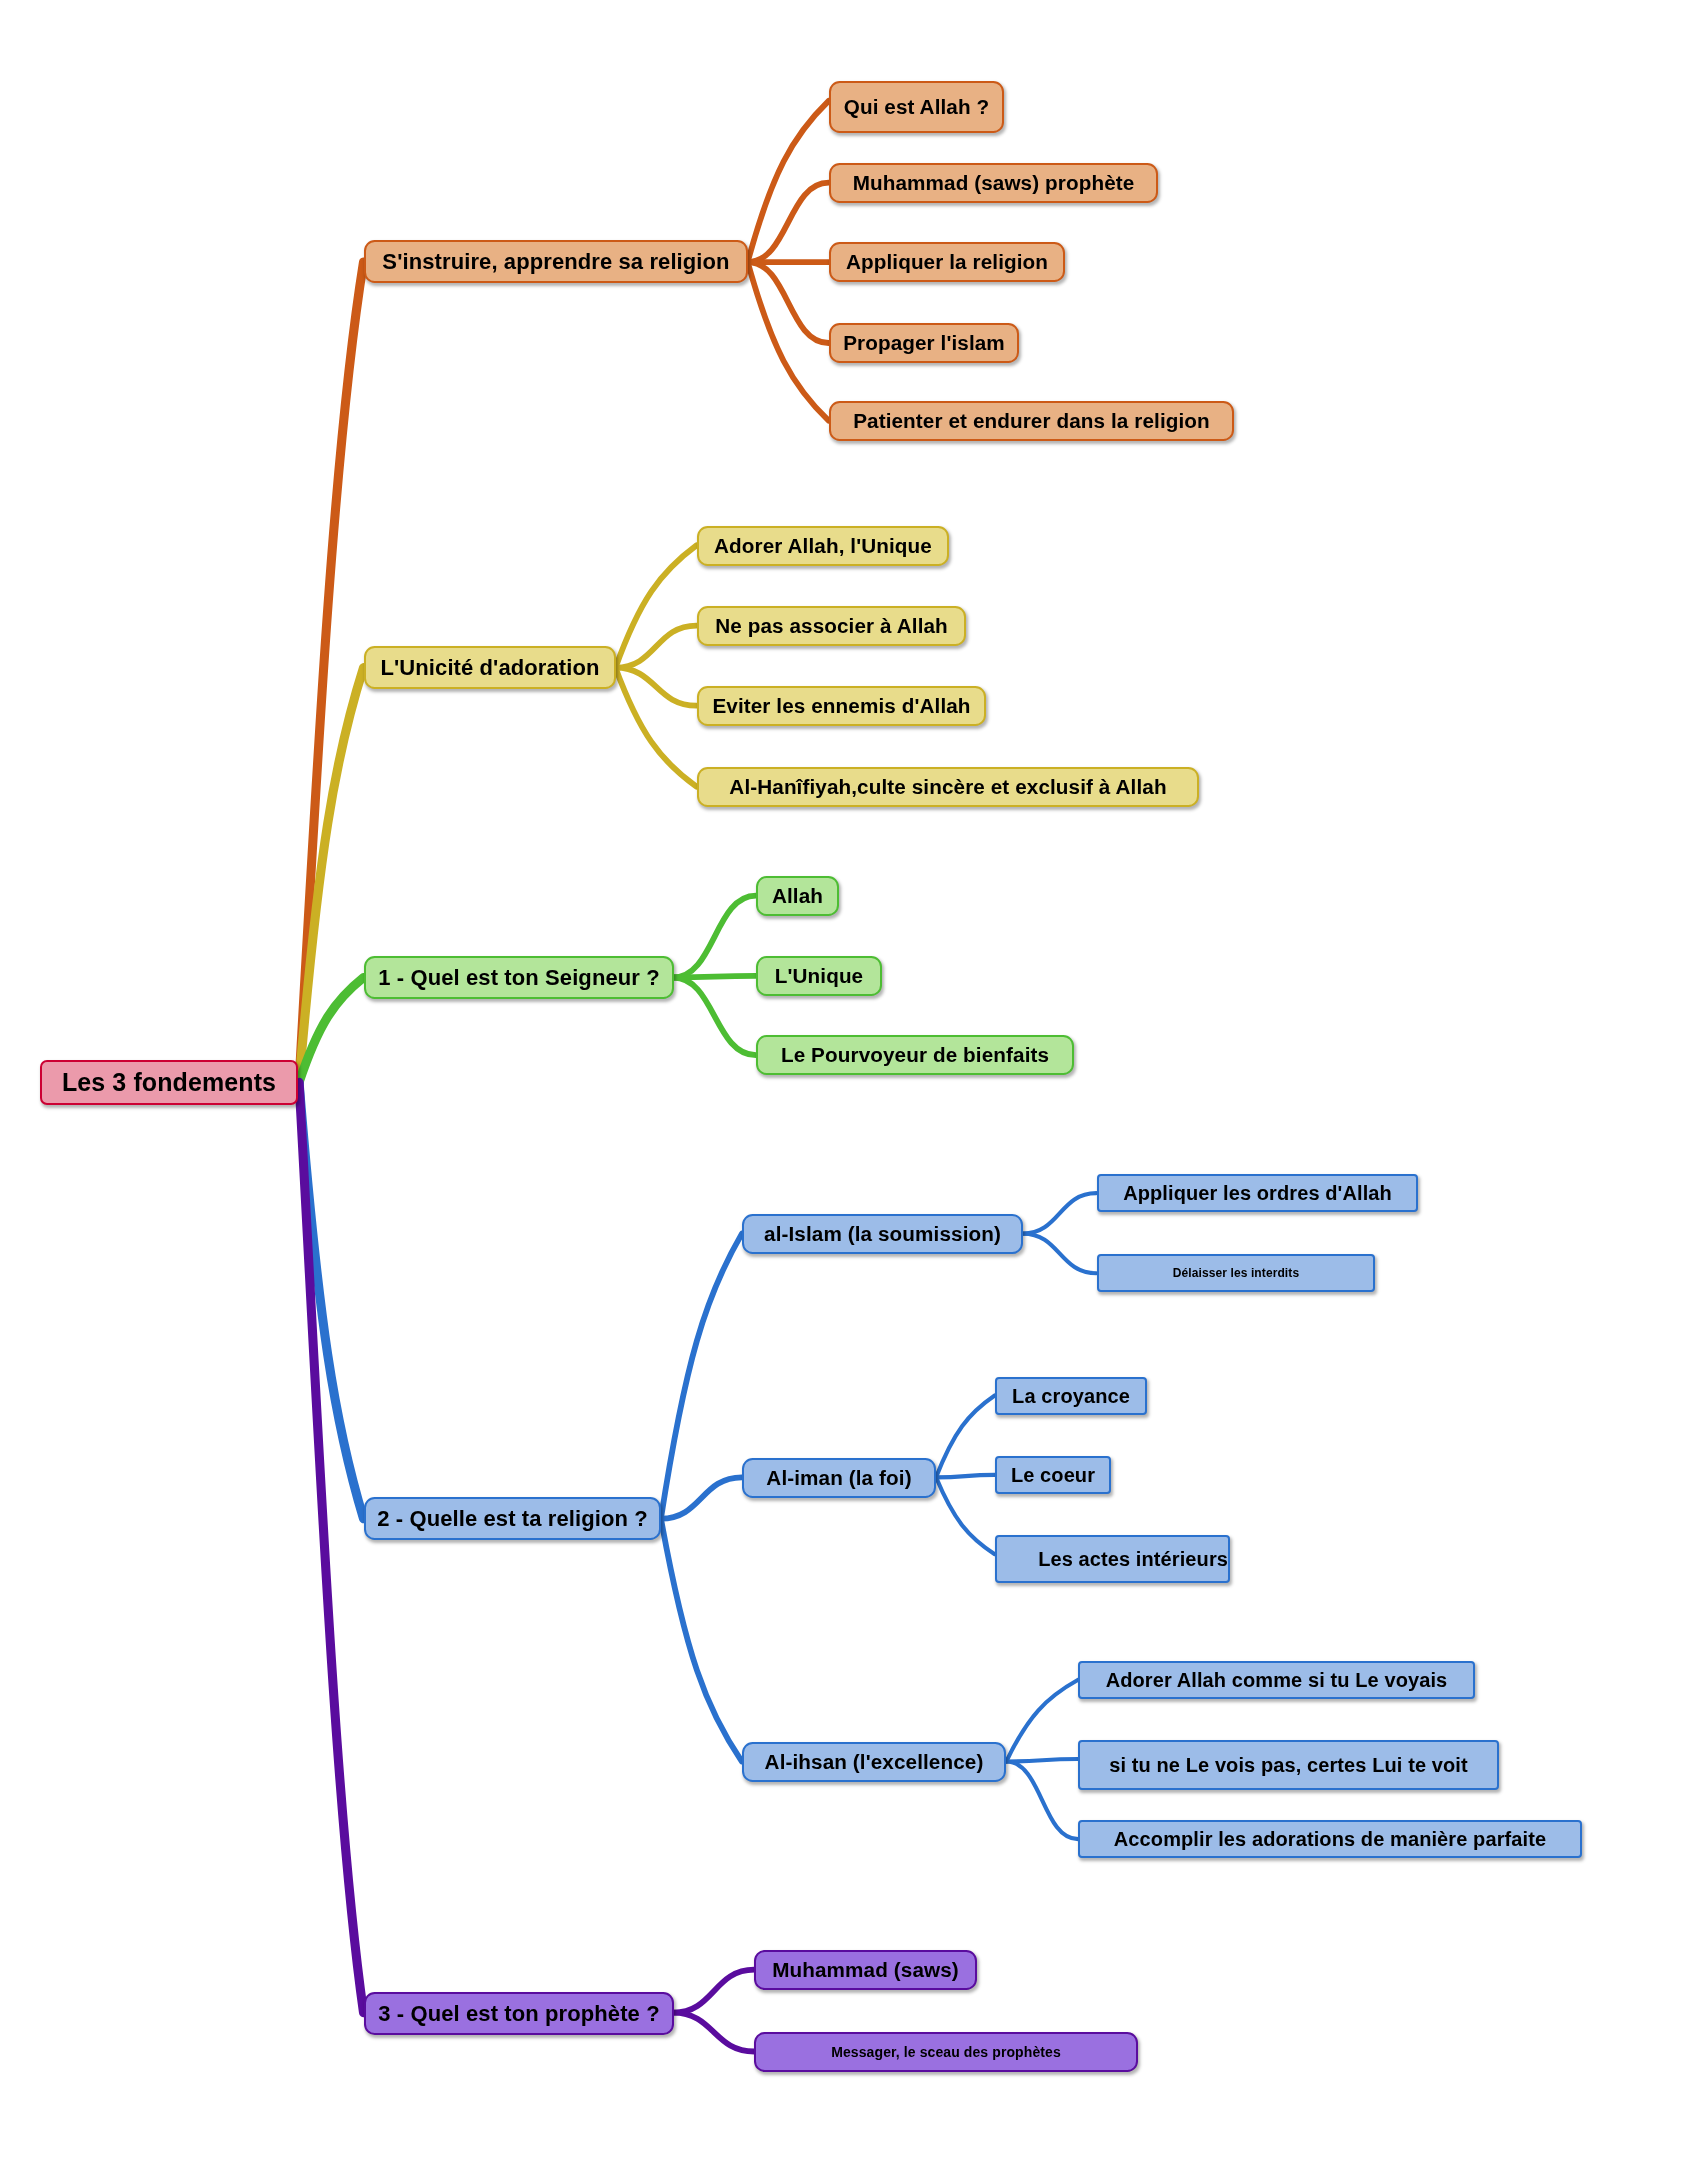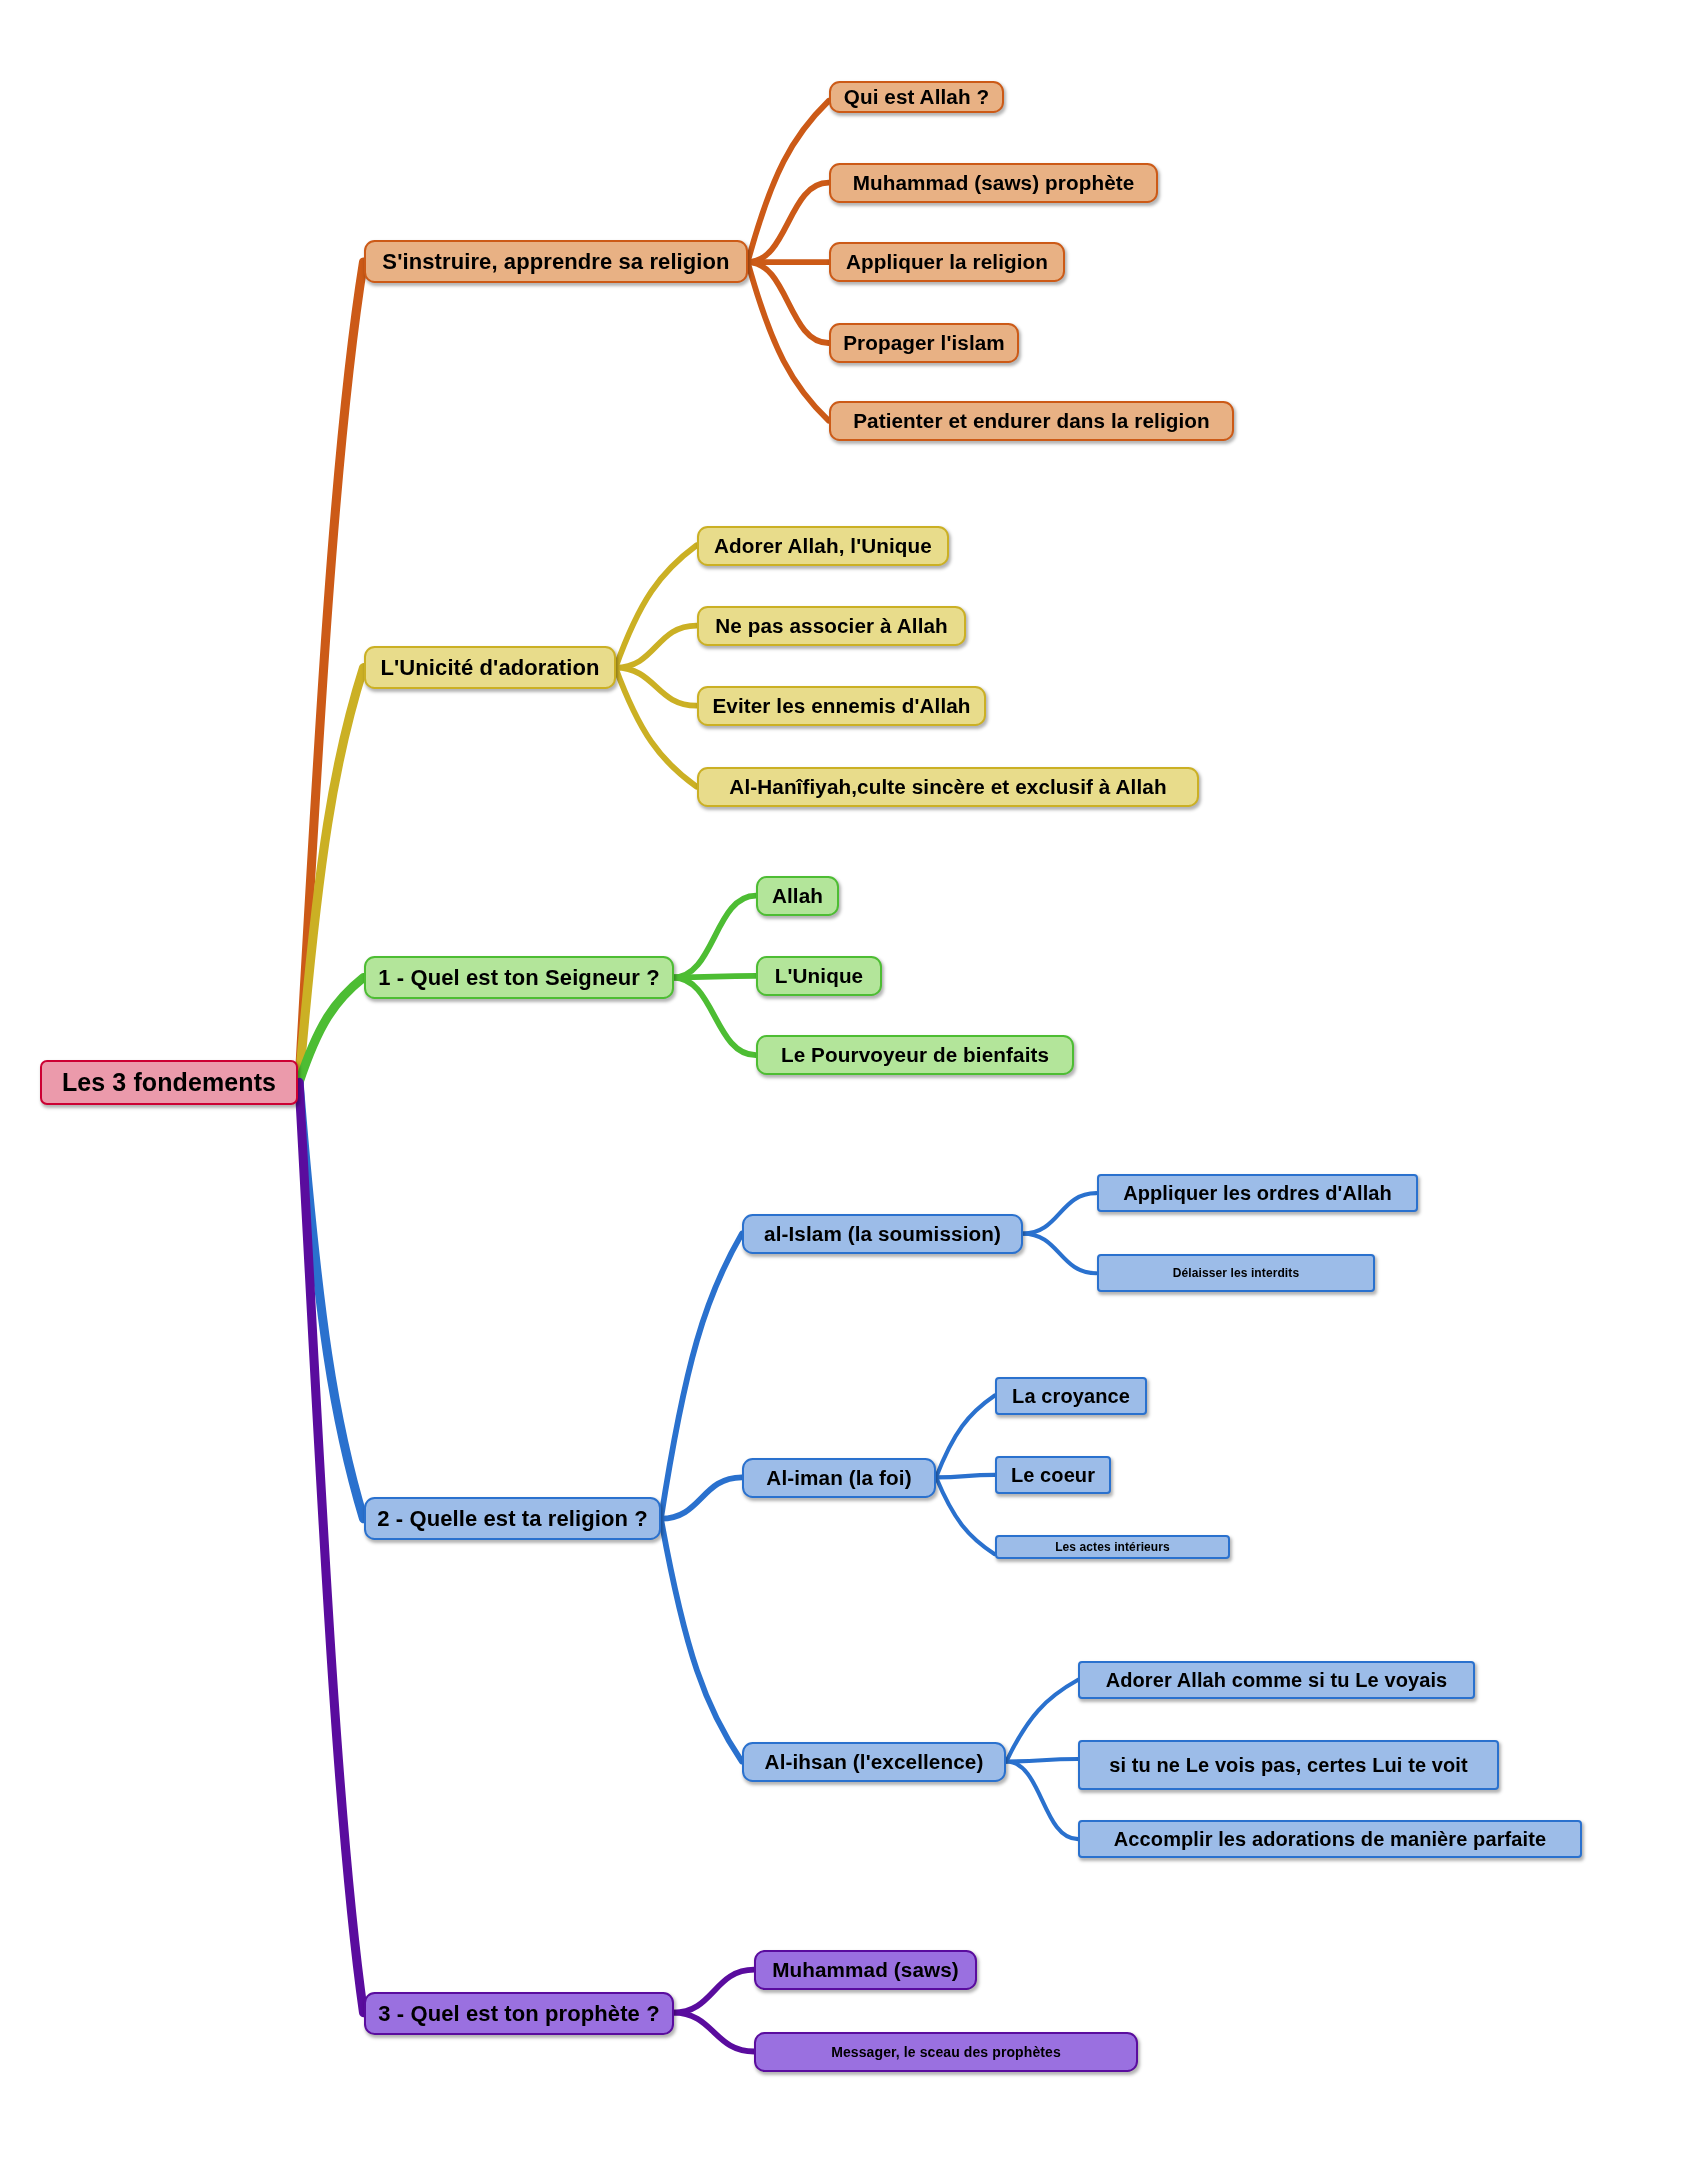--- a/index.html
+++ b/index.html
@@ -85,21 +85,21 @@
       <path d="M 815 2436 C 864 2436, 864 2384, 913 2384" fill="none" stroke="#5a0c9e" stroke-width="7" stroke-linecap="round"></path>
       <path d="M 815 2436 C 864 2436, 864 2483, 913 2483" fill="none" stroke="#5a0c9e" stroke-width="7" stroke-linecap="round"></path>
     </svg>
   <div id="nodes">
       <div class="node node-root" style="left: 40px; top: 1060px; width: 258px; height: 45px; background: rgb(235, 154, 171); border: 2.5px solid rgb(204, 0, 51); font-size: 25px;">
         <span>Les 3 fondements</span>
       </div>
       <div class="node node-l1" style="left: 364px; top: 240px; width: 384px; height: 43px; background: rgb(232, 177, 132); border: 2.5px solid rgb(204, 90, 23); font-size: 22px;">
         <span>S'instruire, apprendre sa religion</span>
       </div>
-      <div class="node node-l2" style="left: 829px; top: 81px; width: 175px; height: 32px; background: rgb(232, 177, 132); border: 2.5px solid rgb(204, 90, 23); font-size: 20.7px;">
+      <div class="node node-l2" style="left: 829px; top: 81px; width: 175px; height: 52px; background: rgb(232, 177, 132); border: 2.5px solid rgb(204, 90, 23); font-size: 20.7px;">
         <span>Qui est Allah ?</span>
       </div>
       <div class="node node-l2" style="left: 829px; top: 163px; width: 329px; height: 40px; background: rgb(232, 177, 132); border: 2.5px solid rgb(204, 90, 23); font-size: 20.7px;">
         <span>Muhammad (saws) prophète</span>
       </div>
       <div class="node node-l2" style="left: 829px; top: 242px; width: 236px; height: 40px; background: rgb(232, 177, 132); border: 2.5px solid rgb(204, 90, 23); font-size: 20.7px;">
         <span>Appliquer la religion</span>
       </div>
       <div class="node node-l2" style="left: 829px; top: 323px; width: 190px; height: 40px; background: rgb(232, 177, 132); border: 2.5px solid rgb(204, 90, 23); font-size: 20.7px;">
         <span>Propager l'islam</span>
@@ -148,21 +148,21 @@
       </div>
       <div class="node node-l2" style="left: 742px; top: 1458px; width: 194px; height: 40px; background: rgb(156, 188, 232); border: 2.5px solid rgb(42, 113, 206); font-size: 20.7px;">
         <span>Al-iman (la foi)</span>
       </div>
       <div class="node node-l3" style="left: 995px; top: 1377px; width: 152px; height: 38px; background: rgb(156, 188, 232); border: 2.5px solid rgb(42, 113, 206); font-size: 20px;">
         <span>La croyance</span>
       </div>
       <div class="node node-l3" style="left: 995px; top: 1456px; width: 116px; height: 38px; background: rgb(156, 188, 232); border: 2.5px solid rgb(42, 113, 206); font-size: 20px;">
         <span>Le coeur</span>
       </div>
-      <div class="node node-l3" style="left: 995px; top: 1535px; width: 235px; height: 24px; background: rgb(156, 188, 232); border: 2.5px solid rgb(42, 113, 206); font-size: 12px;">
+      <div class="node node-l3" style="left: 995px; top: 1535px; width: 235px; height: 48px; background: rgb(156, 188, 232); border: 2.5px solid rgb(42, 113, 206); font-size: 20px; justify-content: flex-end;">
         <span>Les actes intérieurs</span>
       </div>
       <div class="node node-l2" style="left: 742px; top: 1742px; width: 264px; height: 40px; background: rgb(156, 188, 232); border: 2.5px solid rgb(42, 113, 206); font-size: 20.7px;">
         <span>Al-ihsan (l'excellence)</span>
       </div>
       <div class="node node-l3" style="left: 1078px; top: 1661px; width: 397px; height: 38px; background: rgb(156, 188, 232); border: 2.5px solid rgb(42, 113, 206); font-size: 20px;">
         <span>Adorer Allah comme si tu Le voyais</span>
       </div>
       <div class="node node-l3" style="left: 1078px; top: 1740px; width: 421px; height: 50px; background: rgb(156, 188, 232); border: 2.5px solid rgb(42, 113, 206); font-size: 20px;">
         <span>si tu ne Le vois pas, certes Lui te voit</span>

